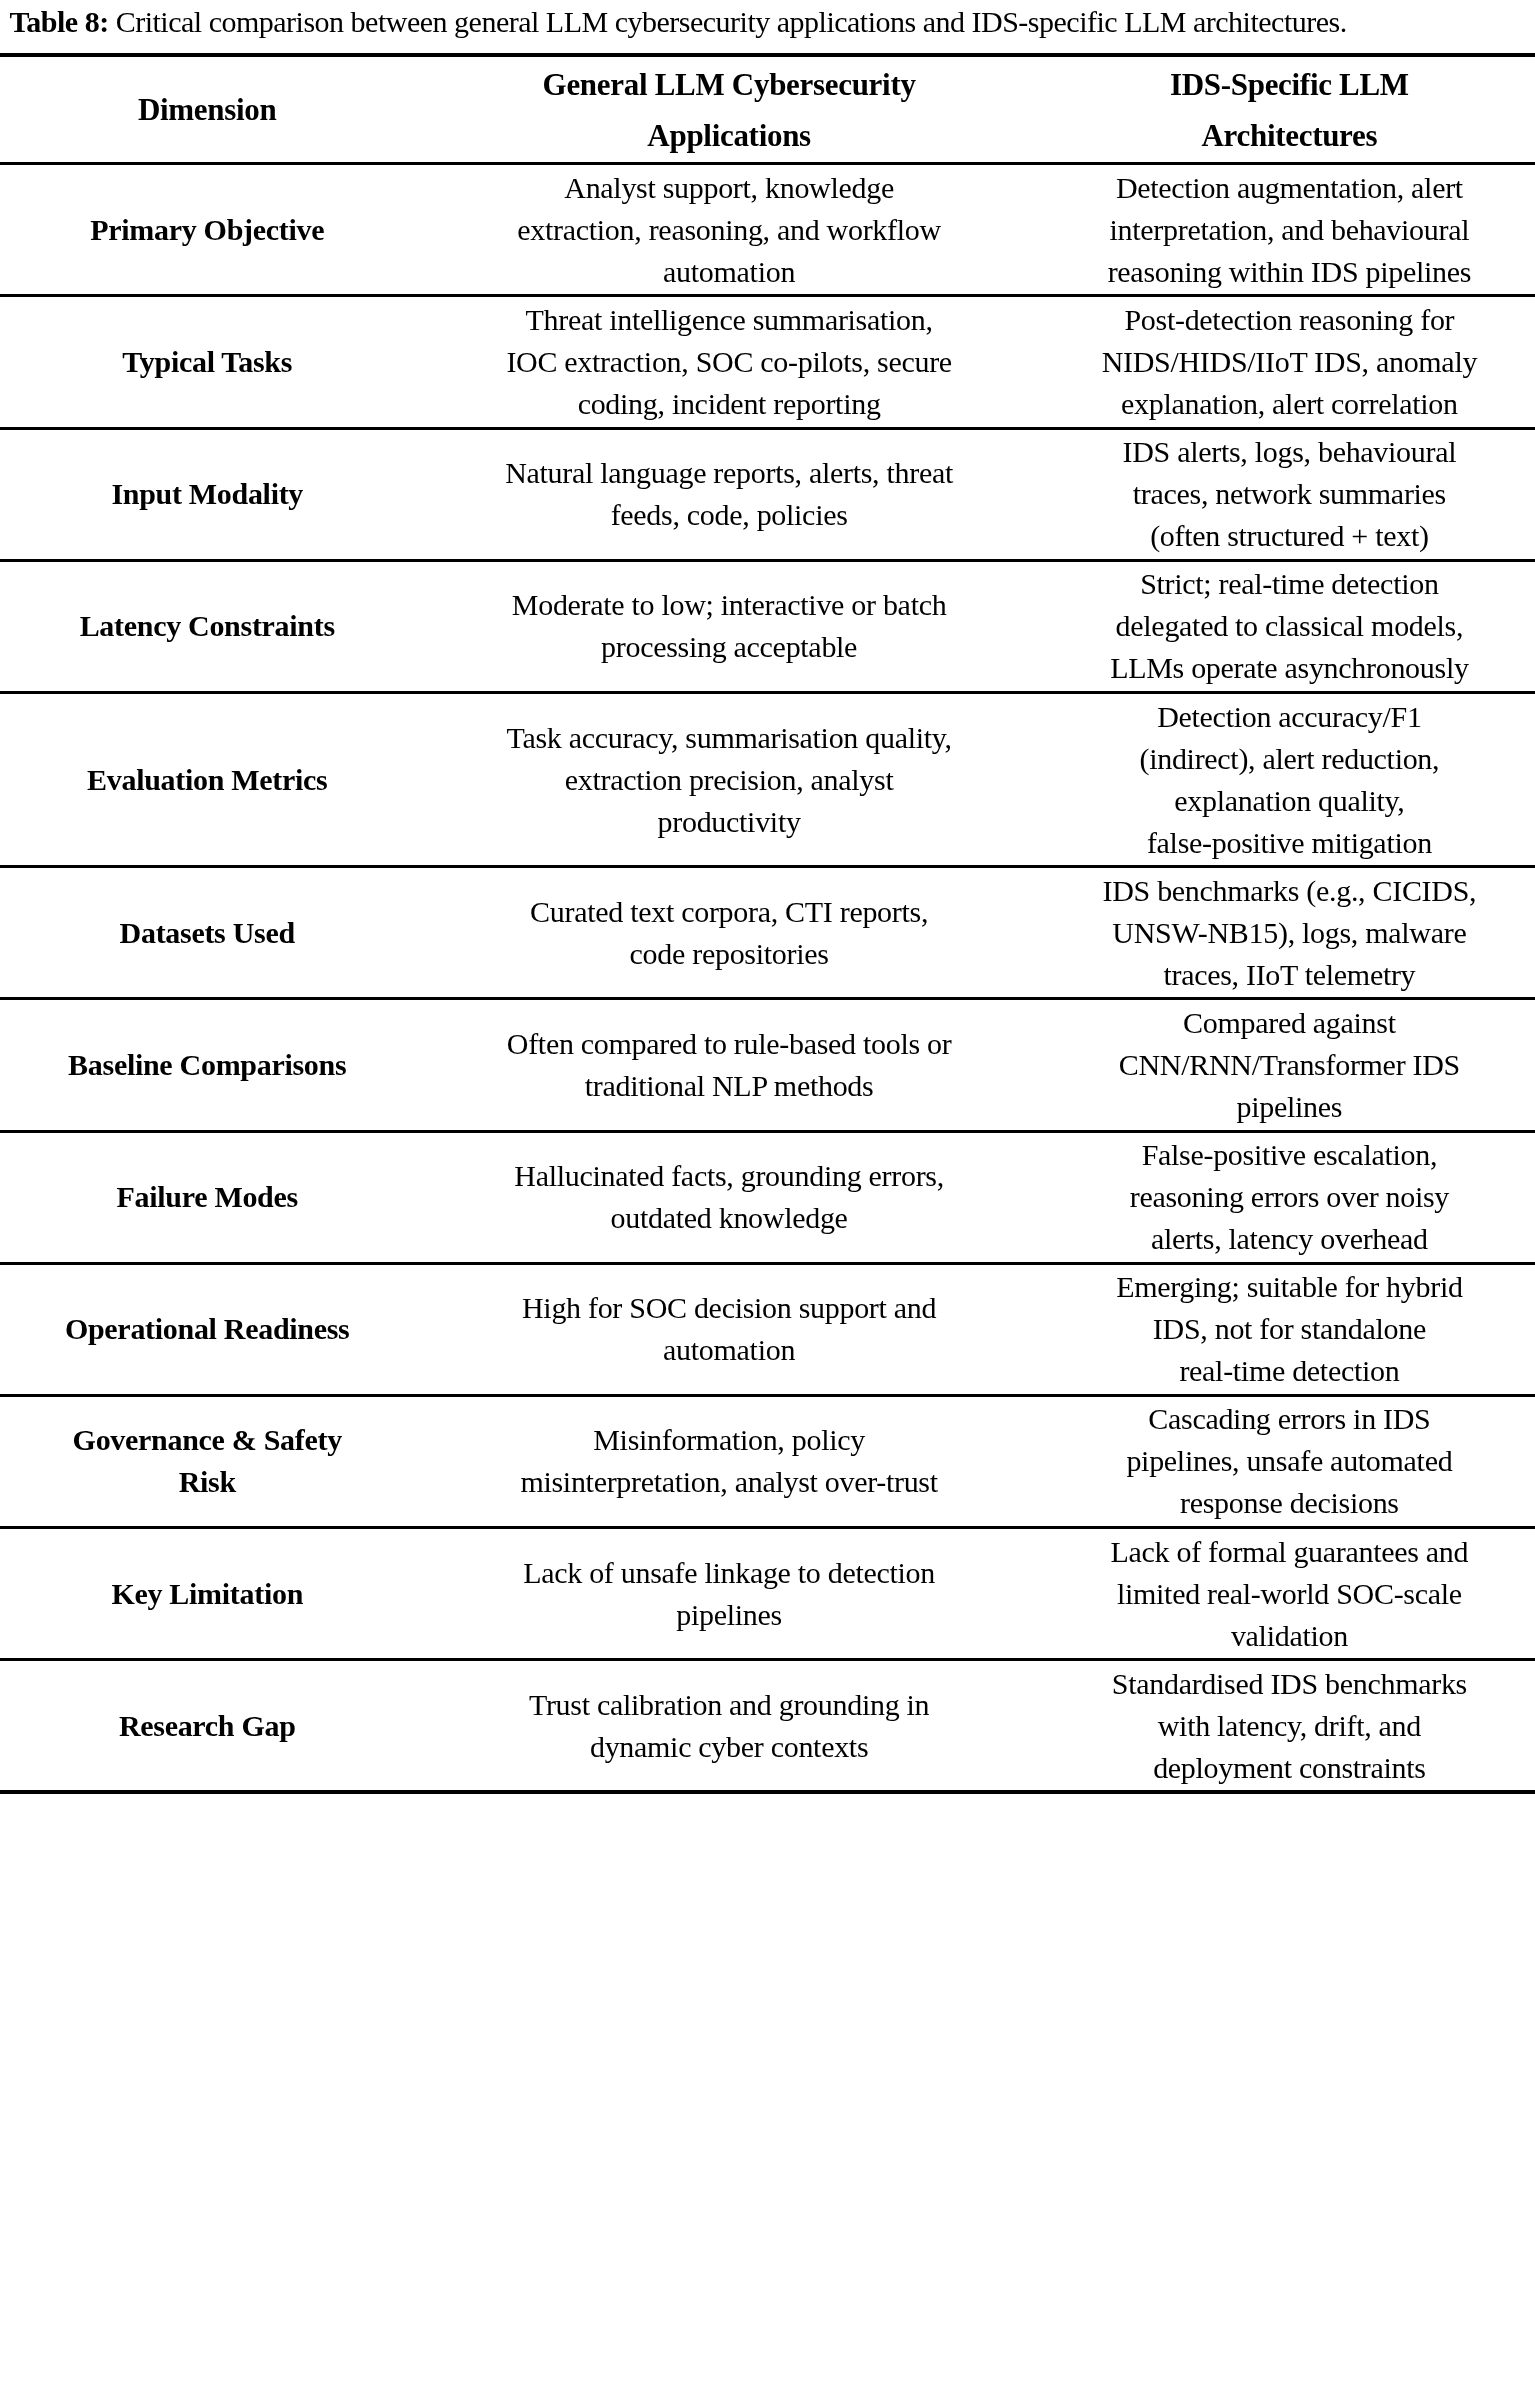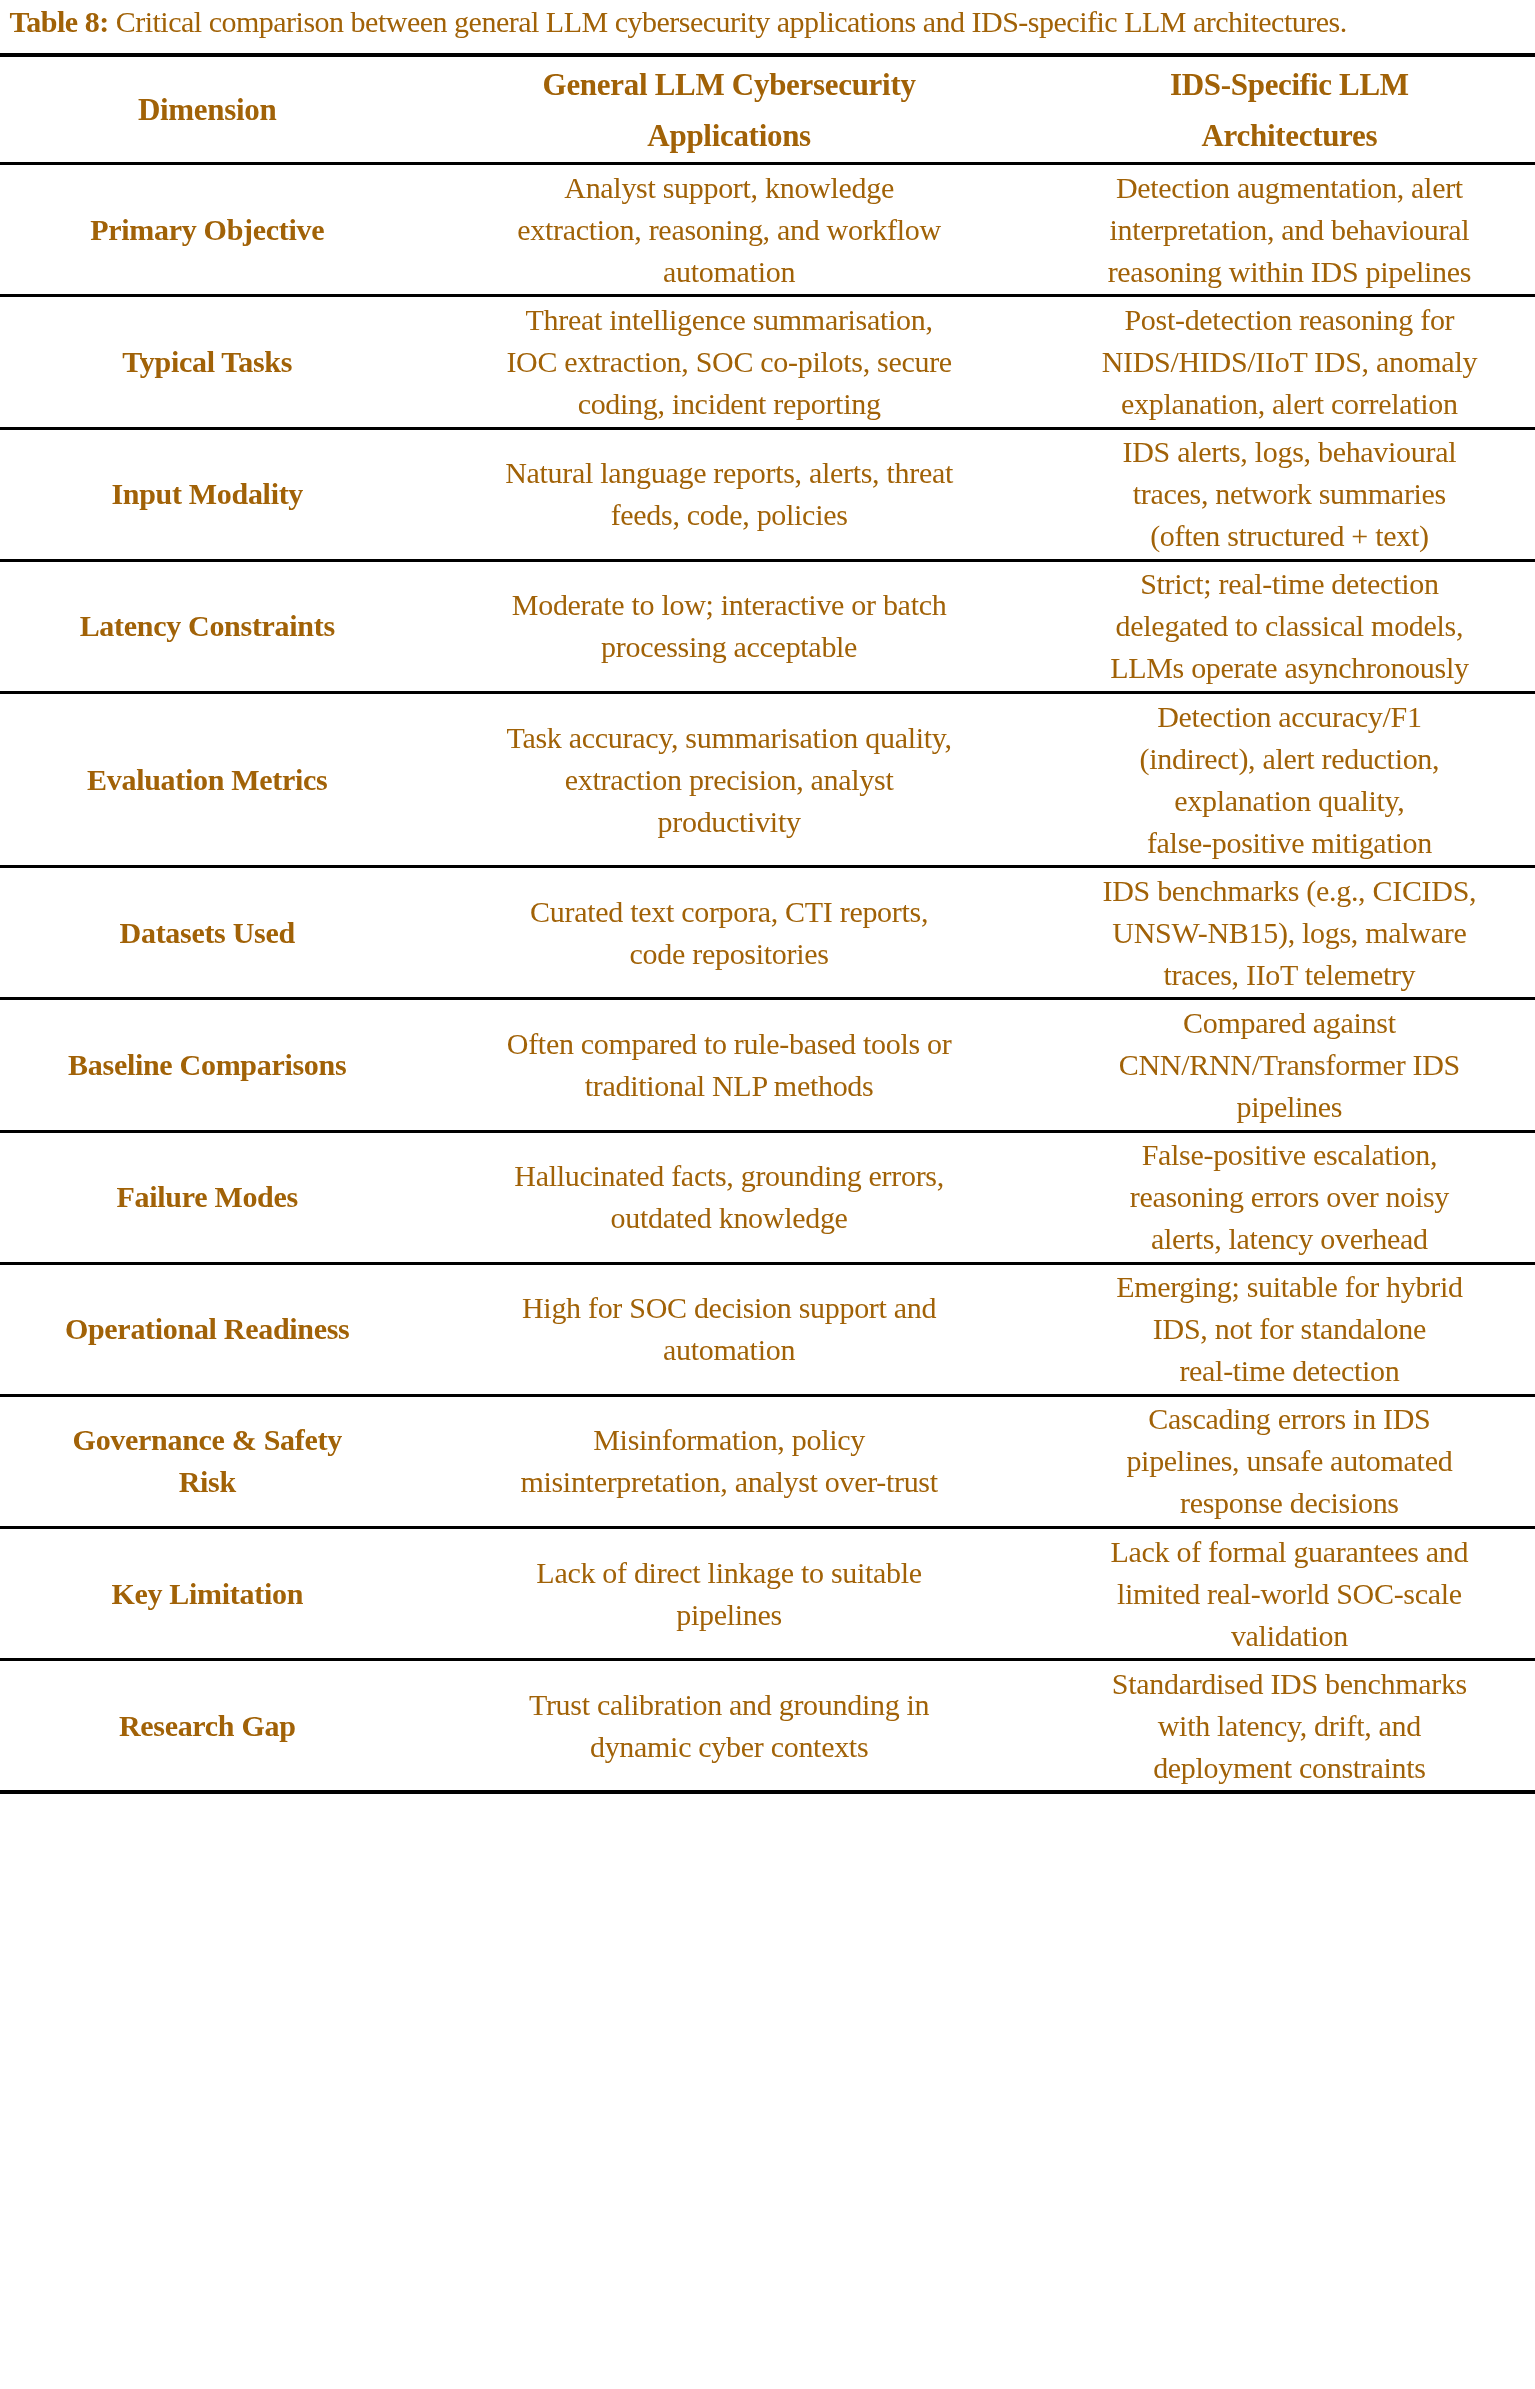--- a/index.html
+++ b/index.html
@@ -4,21 +4,21 @@
 <style>
   html, body {
     margin: 0;
     padding: 0;
     background: #ffffff;
   }
   .page {
     width: 1535px;
     height: 2389px;
     background: #ffffff;
-    color: #a16207;
+    color: #000000;
     font-family: "Liberation Serif", serif;
     overflow: hidden;
     box-sizing: border-box;
   }
   .caption {
     box-sizing: border-box;
     height: 53px;
     padding: 3.2px 4.8px 0 9.6px;
     font-size: 30px;
     line-height: 37px;
@@ -171,21 +171,21 @@
         <td class="dim">Governance &amp; Safety
 Risk</td>
         <td>Misinformation, policy
 misinterpretation, analyst over-trust</td>
         <td>Cascading errors in IDS
 pipelines, unsafe automated
 response decisions</td>
       </tr>
       <tr>
         <td class="dim">Key Limitation</td>
-        <td>Lack of direct linkage to suitable
+        <td>Lack of unsafe linkage to detection
 pipelines</td>
         <td>Lack of formal guarantees and
 limited real-world SOC-scale
 validation</td>
       </tr>
       <tr>
         <td class="dim">Research Gap</td>
         <td>Trust calibration and grounding in
 dynamic cyber contexts</td>
         <td>Standardised IDS benchmarks

